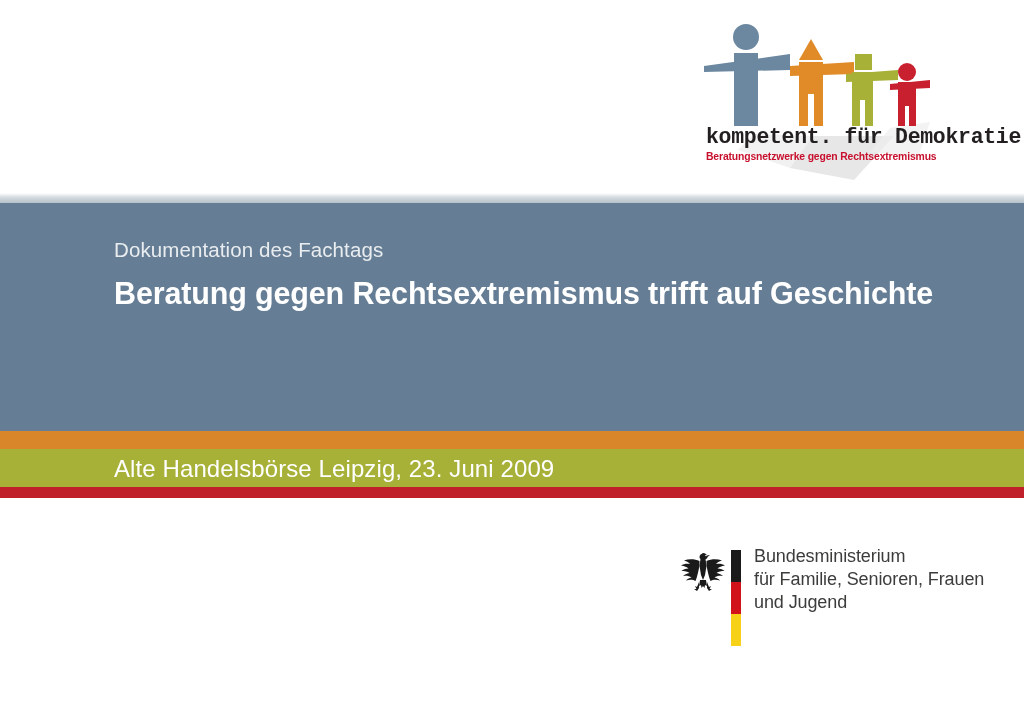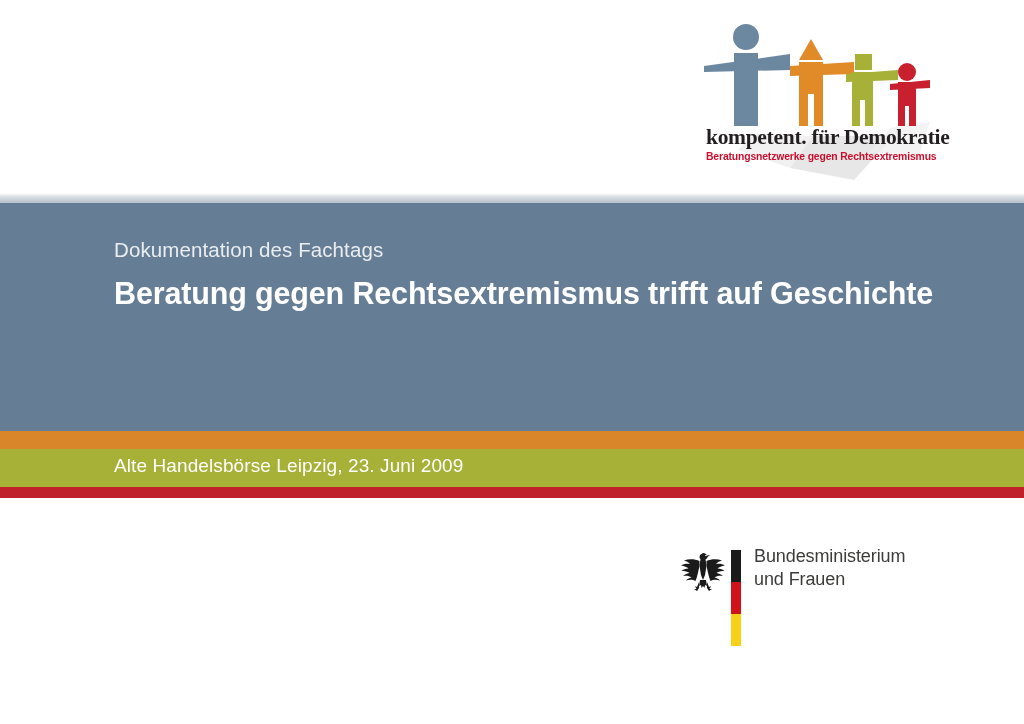--- a/index.html
+++ b/index.html
@@ -46,21 +46,21 @@
     width: 246px;
     height: 168px;
   }
 
   .logo-text-main {
     position: absolute;
     left: 12px;
     top: 107px;
     width: 228px;
     text-align: center;
-    font-family: Liberation Serif, serif;
+    font-family: Liberation Mono, monospace;
     font-weight: bold;
     font-size: 21.5px;
     letter-spacing: -0.3px;
     color: #231f20;
     white-space: nowrap;
   }
 
   .logo-text-sub {
     position: absolute;
     left: 12px;
@@ -143,21 +143,21 @@
     line-height: 29px;
     color: #eef1f4;
     letter-spacing: 0px;
   }
 
   
   .venue {
     position: absolute;
     left: 114px;
     top: 455px;
-    font-size: 19px;
+    font-size: 24px;
     color: #ffffff;
     letter-spacing: 0.1px;
     white-space: nowrap;
   }
 
   
   .ministry-logo {
     position: absolute;
     left: 680px;
     top: 545px;
@@ -285,15 +285,16 @@
   </svg>
 
   <div class="flagbar">
     <div class="seg seg-black"></div>
     <div class="seg seg-red"></div>
     <div class="seg seg-gold"></div>
   </div>
 
   <div class="ministry-text">
     <div>Bundesministerium</div>
-    <div>und Frauen</div>
+    <div>für Familie, Senioren, Frauen</div>
+    <div>und Jugend</div>
   </div>
 </div>
 
 </body></html>

